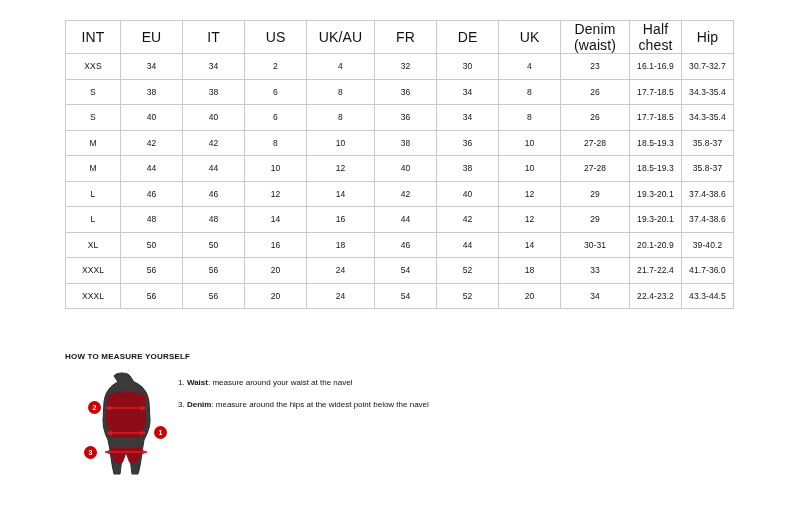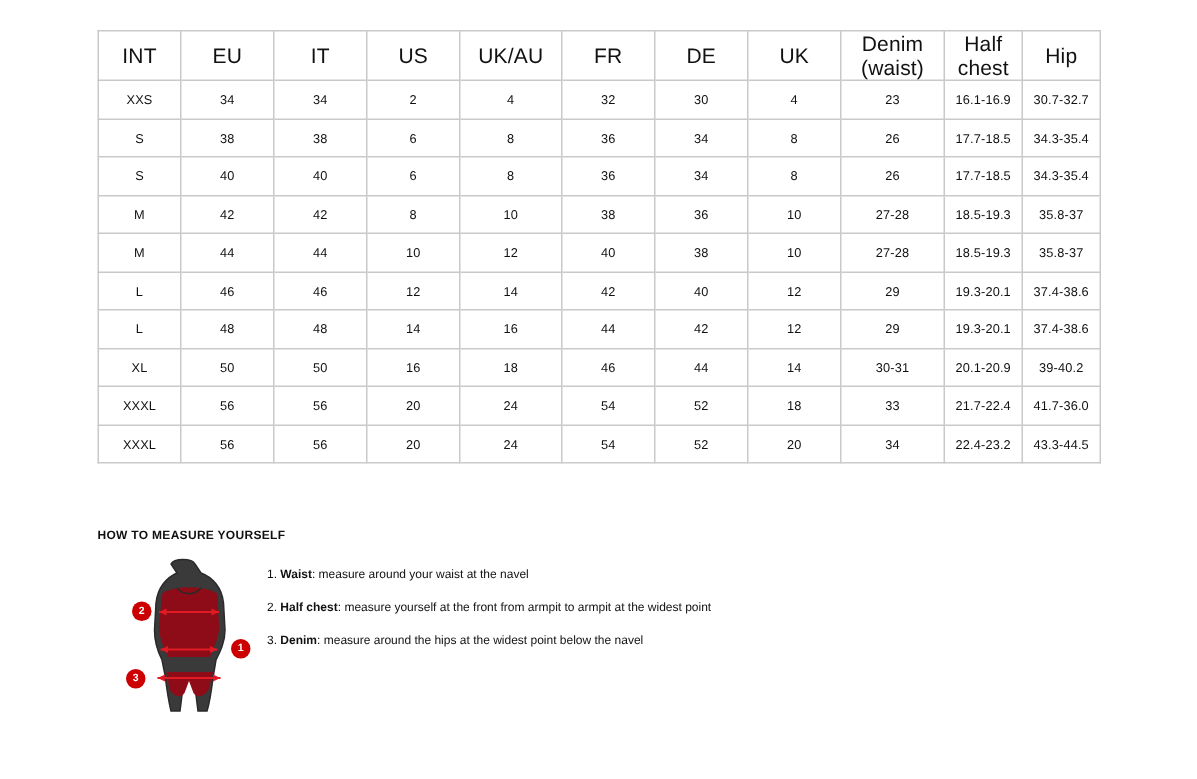--- a/index.html
+++ b/index.html
@@ -305,22 +305,18 @@
     <div class="marker m2">2</div>
     <div class="marker m3">3</div>
   </div>
 
   <div class="howto-list">
     <div class="li">
       <span>1.</span>
       <b>Waist</b><span>: measure around your waist at the navel</span>
     </div>
     <div class="li">
-      <span>2.</span>
-      <b>Half chest</b><span>: measure yourself at the front from armpit to armpit at the widest point</span>
-    </div>
-    <div class="li">
       <span>3.</span>
       <b>Denim</b><span>: measure around the hips at the widest point below the navel</span>
     </div>
   </div>
 
 </div>
 
 </body></html>

